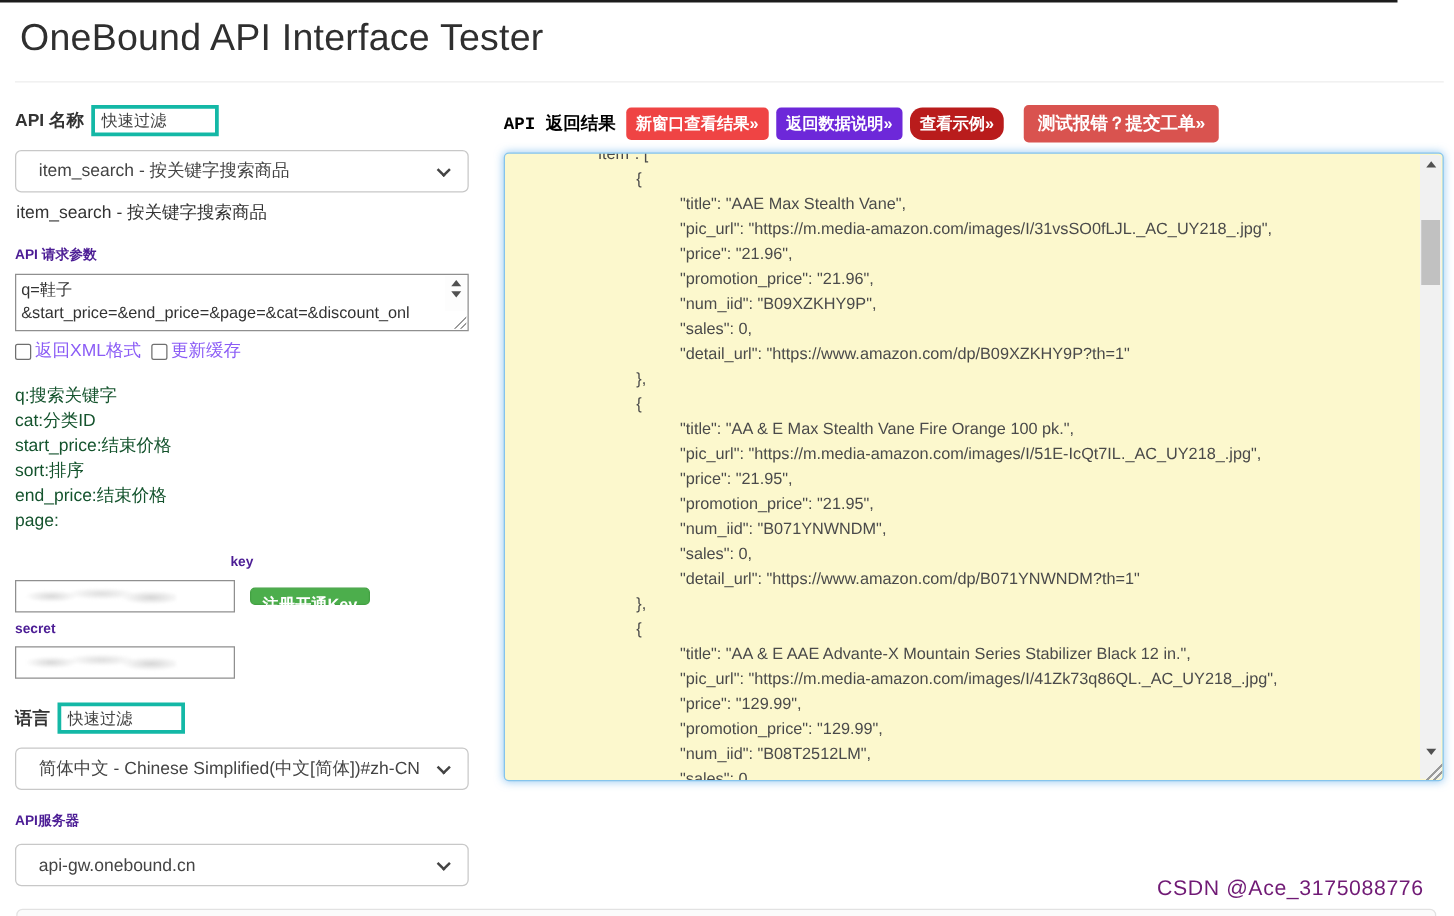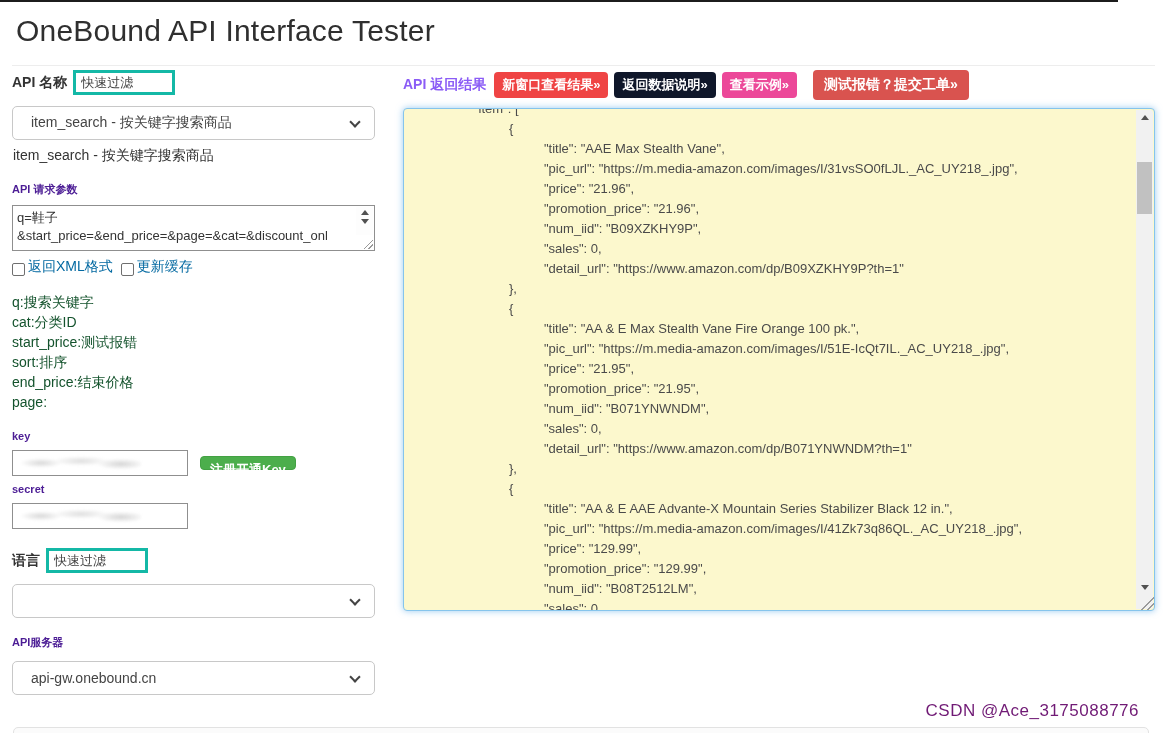--- a/index.html
+++ b/index.html
@@ -8,21 +8,21 @@
     font-family: "Liberation Sans", "DejaVu Sans", sans-serif;
     background: #ffffff;
     color: #333;
     position: relative;
     overflow: hidden;
   }
   .topbar { position: absolute; top: 0; left: 0; width: 1118px; height: 2px; background: #1c1c1c; }
   .page { padding: 10px 8px 0 12px; }
   h1.title { font-size: 30px; font-weight: 400; color: #2f2f2f; margin: 4px 0 0 4px; letter-spacing: 0.2px; }
   .divider { border: none; border-top: 1px solid #ededed; margin: 17px 0 0 0; }
-  .content { display: flex; align-items: flex-start; margin-top: 4px; }
+  .content { display: flex; align-items: flex-start; margin-top: 18px; }
 
   
   .left-col { width: 363px; flex: none; }
   .inline-row { display: flex; align-items: center; }
   .lbl { font-size: 14px; font-weight: bold; color: #333; }
   .h4 { font-size: 11px; font-weight: bold; color: #4c1d95; }
   input.small-input {
     height: 25px; width: 102px; margin-left: 6px; padding: 2px 5px;
     border: 3px solid #14b8a6; border-radius: 0; font-size: 13px; color: #444;
     font-family: "Liberation Sans", sans-serif; outline: none; background: #fff;
@@ -46,25 +46,25 @@
     font-size: 13px; color: #333; line-height: 18px; overflow: hidden;
   }
   .ta-scroll { position: absolute; top: 1px; right: 1px; width: 17px; height: 28px; background: #fdfdfd; }
   .tri-up { width: 0; height: 0; border-left: 4px solid transparent; border-right: 4px solid transparent; border-bottom: 5px solid #515151; margin: 3px auto 4px; }
   .tri-down { width: 0; height: 0; border-left: 4px solid transparent; border-right: 4px solid transparent; border-top: 5px solid #515151; margin: 0 auto; }
   .grip {
     position: absolute; right: 1px; bottom: 1px; width: 11px; height: 11px;
     background:
       linear-gradient(135deg, transparent 0 55%, #9a9a9a 55% 62%, transparent 62% 76%, #9a9a9a 76% 83%, transparent 83%);
   }
-  .checkbox-row { display: flex; align-items: flex-end; margin-top: 7px; font-size: 14px; color: #0369a1; }
+  .checkbox-row { display: flex; align-items: center; margin-top: 7px; font-size: 14px; color: #8b5cf6; }
   .cb { width: 13px; height: 13px; border: 1px solid #6f6f6f; border-radius: 2px; background: #fff; margin-right: 3px; flex: none; }
   .cb2 { margin-left: 8px; }
   .help { margin-top: 16px; font-size: 14px; color: #14532d; line-height: 20px; }
-  .key-heading { margin-top: 18px; }
+  .key-heading { margin-top: 18px; text-align: center; }
   .key-row { display: flex; align-items: center; margin-top: 8px; }
   .redacted {
     position: relative; width: 176px; height: 26px; border: 1px solid #8f8f8f;
     background: #fff; overflow: hidden;
   }
   .redacted .smudge {
     position: absolute; top: 5px; left: 8px; width: 120px; height: 14px;
     background:
       radial-gradient(ellipse 30px 7px at 20px 7px, #d8d8d8 0%, rgba(216,216,216,0) 70%),
       radial-gradient(ellipse 40px 7px at 60px 5px, #dedede 0%, rgba(222,222,222,0) 70%),
@@ -77,29 +77,29 @@
     font-family: "Liberation Sans", sans-serif; cursor: pointer; white-space: nowrap;
   }
   .secret-heading { margin-top: 7px; }
   .secret-input { margin-top: 8px; }
   .lang-row { margin-top: 19px; }
   .server-heading { margin-top: 17px; }
 
   
   .right-col { flex: 1; margin-left: 28px; min-width: 0; }
   .result-header { display: flex; align-items: center; }
-  .result-label { font-size: 14px; font-weight: bold; color: #8b5cf6; margin-right: 8px; white-space: nowrap; }
+  .result-label { font-size: 14px; font-weight: bold; color: #000000; margin-right: 8px; white-space: nowrap; font-family: Liberation Mono, monospace; }
   .rbtn {
     border: none; border-radius: 4px; color: #fff; font-size: 13px; font-weight: bold;
     padding: 4px 8px; margin-right: 6px; font-family: "Liberation Sans", sans-serif;
     cursor: pointer; white-space: nowrap;
   }
   .rbtn-info { background: #ef4444; }
-  .rbtn-warning { background: #0f172a; }
-  .rbtn-primary { background: #ec4899; }
+  .rbtn-warning { background: #6d28d9; }
+  .rbtn-primary { background: #b91c1c; border-radius: 10px; }
   .rbtn-danger { background: #d9534f; margin-left: 10px; padding: 6px 11px; font-size: 14px; }
   .result-box {
     position: relative; margin-top: 8px; width: 100%; height: 503px;
     background: #fcf8cd; border: 1px solid #85c4ec; border-radius: 4px;
     box-shadow: 0 0 7px rgba(102,175,233,0.65);
     overflow: hidden;
   }
   .result-content {
     margin-top: -10px; padding-right: 24px;
     font-size: 13px; color: #4a4a4a; line-height: 20px; white-space: nowrap;
@@ -168,21 +168,21 @@
       <div class="checkbox-row">
         <span class="cb"></span>
         <span>返回XML格式</span>
         <span class="cb cb2"></span>
         <span>更新缓存</span>
       </div>
 
       <div class="help">
         <div>q:搜索关键字</div>
         <div>cat:分类ID</div>
-        <div>start_price:测试报错</div>
+        <div>start_price:结束价格</div>
         <div>sort:排序</div>
         <div>end_price:结束价格</div>
         <div>page:</div>
       </div>
 
       <div class="h4 key-heading">key</div>
       <div class="key-row">
         <div class="redacted">
             <div class="smudge"></div>
           </div>
@@ -193,20 +193,21 @@
       <div class="redacted secret-input">
           <div class="smudge"></div>
         </div>
 
       <div class="inline-row lang-row">
         <span class="lbl">语言</span>
         <input class="small-input" type="text" value="快速过滤" style="">
       </div>
 
       <div class="select">
+        <span>简体中文 - Chinese Simplified(中文[简体])#zh-CN</span>
         <span class="caret"></span>
       </div>
 
       <div class="h4 server-heading">API服务器</div>
       <div class="select">
         <span>api-gw.onebound.cn</span>
         <span class="caret"></span>
       </div>
 
     </div>

